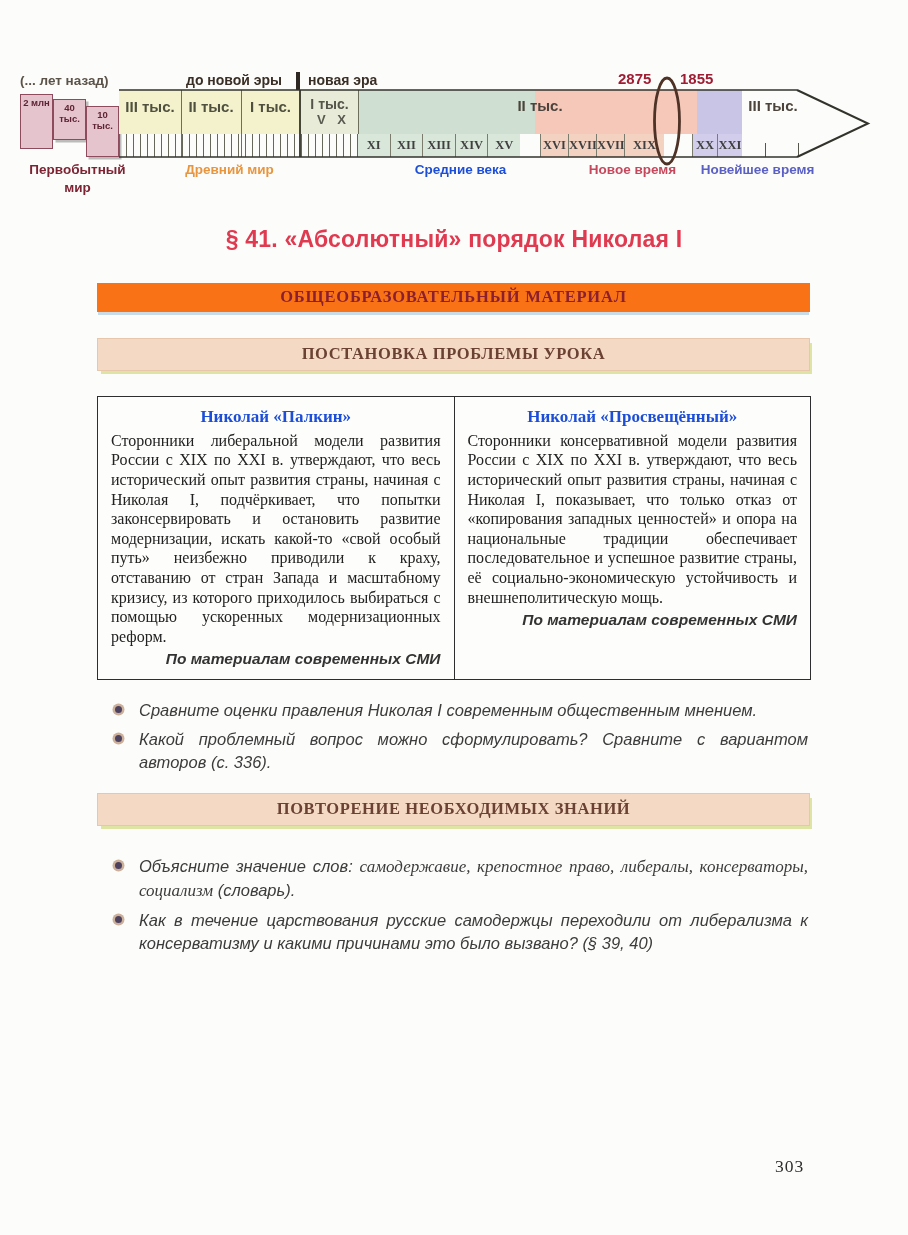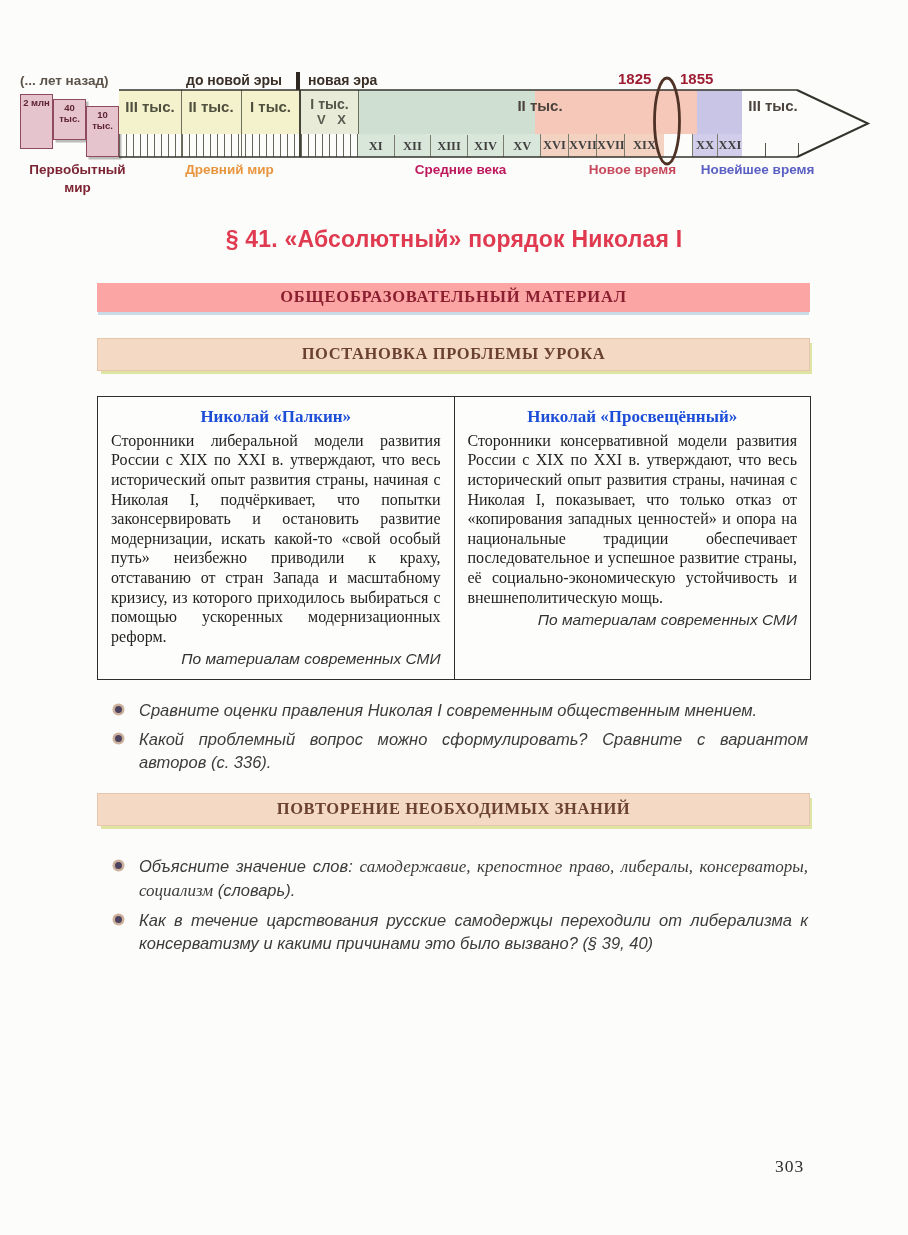--- a/index.html
+++ b/index.html
@@ -47,60 +47,60 @@
   .ad1-label { font-size:14px; font-weight:bold; color:#55544a; text-align:center; padding-top:6px; }
   .ad1-cent  { display:flex; justify-content:space-between; padding:0 12px 0 16px;
                font-size:13px; font-weight:bold; color:#5a5a50; }
 
   .mill2 { left:498px; top:97px; width:84px; text-align:center; font-size:15px; font-weight:bold; color:#4c443c; }
   .mill3 { left:742px; top:97px; width:62px; text-align:center; font-size:15px; font-weight:bold; color:#4c443c; }
 
   .tickstrip { position:absolute; left:119px; top:134px; width:239px; height:23px;
                background:repeating-linear-gradient(90deg,#67675b 0 1px,rgba(0,0,0,0) 1px 7px); }
   .centrow { position:absolute; top:134px; height:23px; display:flex; }
-  .cent-med { left:358px; width:182px; background:#d9e6da;align-items:center; }
+  .cent-med { left:358px; width:162px; background:#d9e6da; }
   .cent-mod { left:540px; width:124px; background:#f3d2c2; }
   .cent-con { left:692px; width:50px;  background:#d1cdea; }
   .cent { flex:1; border-left:1px solid #7c7c6e; text-align:center;
           font-family:"Liberation Serif", serif; font-size:12.5px; font-weight:bold;
           color:#3f3f3f; line-height:22px; overflow:hidden; }
   .cent-wide { flex:1.45; }
   .arrowtick { position:absolute; top:143px; width:1px; height:14px; background:#56564c; }
 
   .eralab { position:absolute; top:161px; width:125px; text-align:center;
             font-size:13.5px; font-weight:bold; line-height:1.3; }
   .era-pre { left:15px;  color:#7c2433; }
   .era-anc { left:167px; color:#e8953e; }
-  .era-med { left:398px; color:#be185d; }
+  .era-med { left:398px; color:#1d4ed8; }
   .era-mod { left:570px; color:#c6485c; }
   .era-con { left:695px; color:#5a60c4; }
 
   .tl-svg { position:absolute; left:0; top:0; width:908px; height:206px; pointer-events:none; }
 
   
   .title { margin:19px 50px 0; text-align:center; font-size:23px; font-weight:bold;
            color:#e03a50; letter-spacing:.2px; line-height:1.25; }
   .banner { margin-left:97px; width:713px; text-align:center;
             font-family:"Liberation Serif", serif; font-weight:bold; }
-  .banner-green { margin-top:29px; background:#fca5a5; color:#8a1f30; font-size:16.5px;
+  .banner-green { margin-top:29px; background:#f97316; color:#8a1f30; font-size:16.5px;
                   letter-spacing:.8px; padding:4px 0 5px; box-shadow:0 4px 0 -1px #c9dbe7; }
   .banner-pink  { background:#f4dac5; border:1px solid #e7c6ab; color:#6b4134; font-size:16.5px;
                   letter-spacing:.6px; padding:5px 0 6px; box-shadow:3px 4px 0 -1px #dde4a4; }
   .bp1 { margin-top:26px; }
   .bp2 { margin-top:20px; }
 
   
   .compare { display:flex; margin:25px 97px 0; border:1.6px solid #2e2e2e; background:#fdfdfb; }
   .ccol { flex:1; padding:8px 13px 10px; }
   .ccol-left { border-right:1.4px solid #2e2e2e; }
   .chead { text-align:center; font-family:"Liberation Serif", serif; font-weight:bold;
            font-size:17px; color:#1d4ed8; margin:2px 0 4px; }
   .cbody { font-family:"Liberation Serif", serif; font-size:16px; line-height:19.6px;
            text-align:justify; color:#222; }
-  .csrc  { margin-top:3px; text-align:right; font-style:italic; font-weight:400;
+  .csrc  { margin-top:3px; text-align:right; font-style:italic; font-weight:700;
            font-size:15.5px; line-height:1.25; color:#333; }
 
   
   .qlist { list-style:none; margin:19px 100px 0 108px;font-style:italic; }
   .qlist li { position:relative; padding-left:31px; font-size:16.5px; line-height:22.5px;
               text-align:justify; color:#3c3c3c; margin-bottom:7px; }
   .qdot { position:absolute; left:7px; top:7px; width:7px; height:7px; border-radius:50%;
           background:#4d4160; box-shadow:0 0 0 2.5px #ccb09a; }
   .qlist2 { margin-top:29px; }
   .serif-terms { font-family:"Liberation Serif", serif; font-size:17px; }
@@ -112,21 +112,21 @@
 <body>
 
 <div class="page">
 
   <div class="timeline">
 
     <span class="tl-abs tl-yearsago">(... лет назад)</span>
     <span class="tl-abs tl-toplabel tl-bc">до новой эры</span>
     <span class="tl-abs tl-erabar"></span>
     <span class="tl-abs tl-toplabel tl-ad">новая эра</span>
-    <span class="tl-abs tl-year tl-1825">1825</span>
+    <span class="tl-abs tl-year tl-1825">2875</span>
     <span class="tl-abs tl-year tl-1855">1855</span>
 
     <div class="blk blk1">2 млн</div>
     <div class="blk blk2">40 тыс.</div>
     <div class="blk blk3">10 тыс.</div>
 
     <div class="seg seg-bc">
       <span class="mill-label mlab0">III тыс.</span>
       <span class="mill-label mlab1">II тыс.</span>
       <span class="mill-label mlab2">I тыс.</span>

